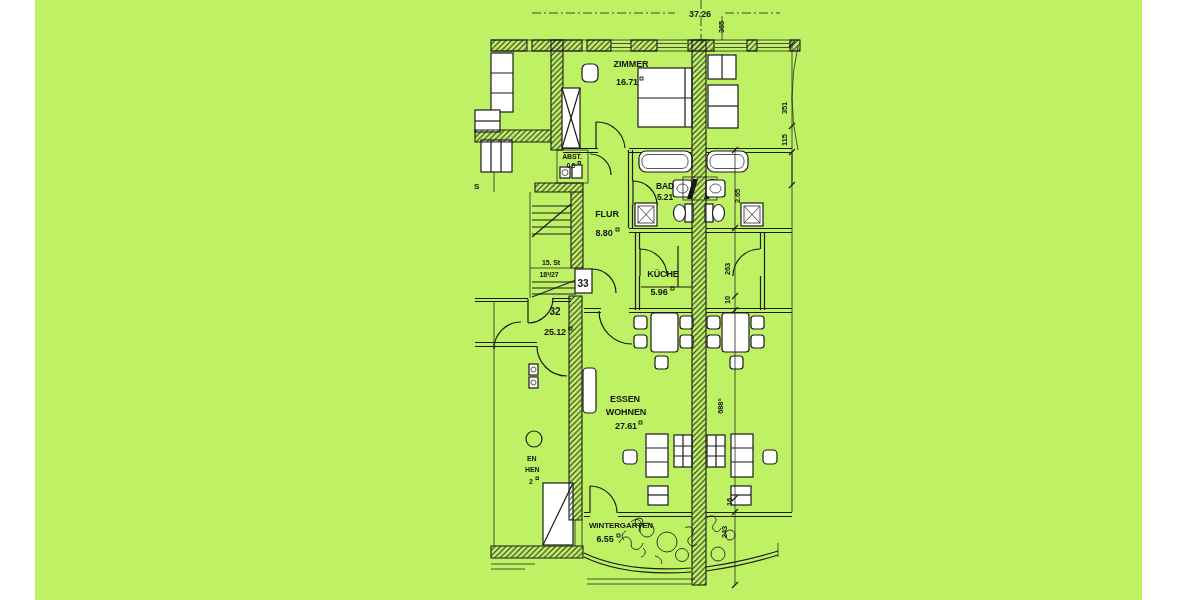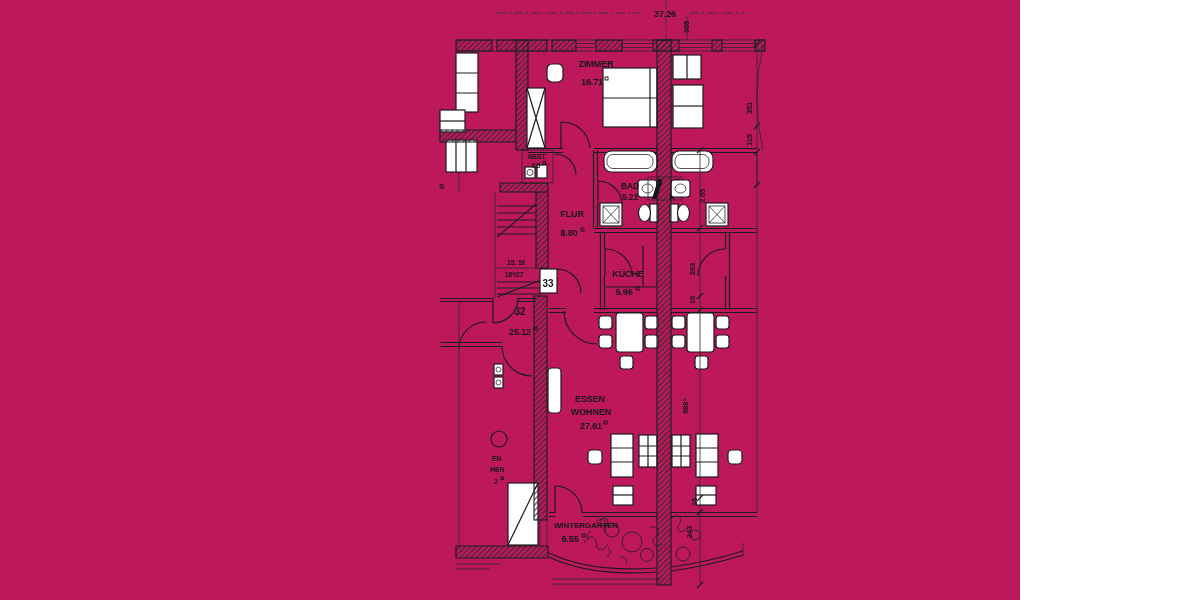--- a/index.html
+++ b/index.html
@@ -1,16 +1,16 @@
 <!DOCTYPE html>
 <html><head>
 <meta charset="utf-8">
 <style>
   html,body{margin:0;padding:0;background:#ffffff;}
-  .stage{position:relative;width:1020px;height:600px;background:#be185d;overflow:hidden;}
+  .stage{position:relative;width:1107px;height:600px;background:#bef264;overflow:hidden;margin-left:35px;}
   svg{position:absolute;inset:0;}
   svg text{font-family:"Liberation Sans",sans-serif;font-weight:bold;fill:#161616;letter-spacing:-0.1px;}
   .t10{font-size:10px;} .t9{font-size:9px;} .t85{font-size:8.5px;}
   .t8{font-size:8px;} .t7{font-size:7px;} .t65{font-size:6.5px;} .td{font-size:7.5px;font-weight:bold;}
   .ln{stroke:#1c1c1c;stroke-width:1.2;fill:none;}
   .thin{stroke:#2a2a2a;stroke-width:0.8;fill:none;}
   .fur{stroke:#1c1c1c;stroke-width:1.2;fill:#ffffff;}
   .wall{fill:url(#hatch);stroke:#1c1c1c;stroke-width:1.1;}
   .sup{stroke:#161616;stroke-width:0.9;fill:none;}
   .dash{stroke:#333;stroke-width:0.9;fill:none;stroke-dasharray:9 3 2 3;}

